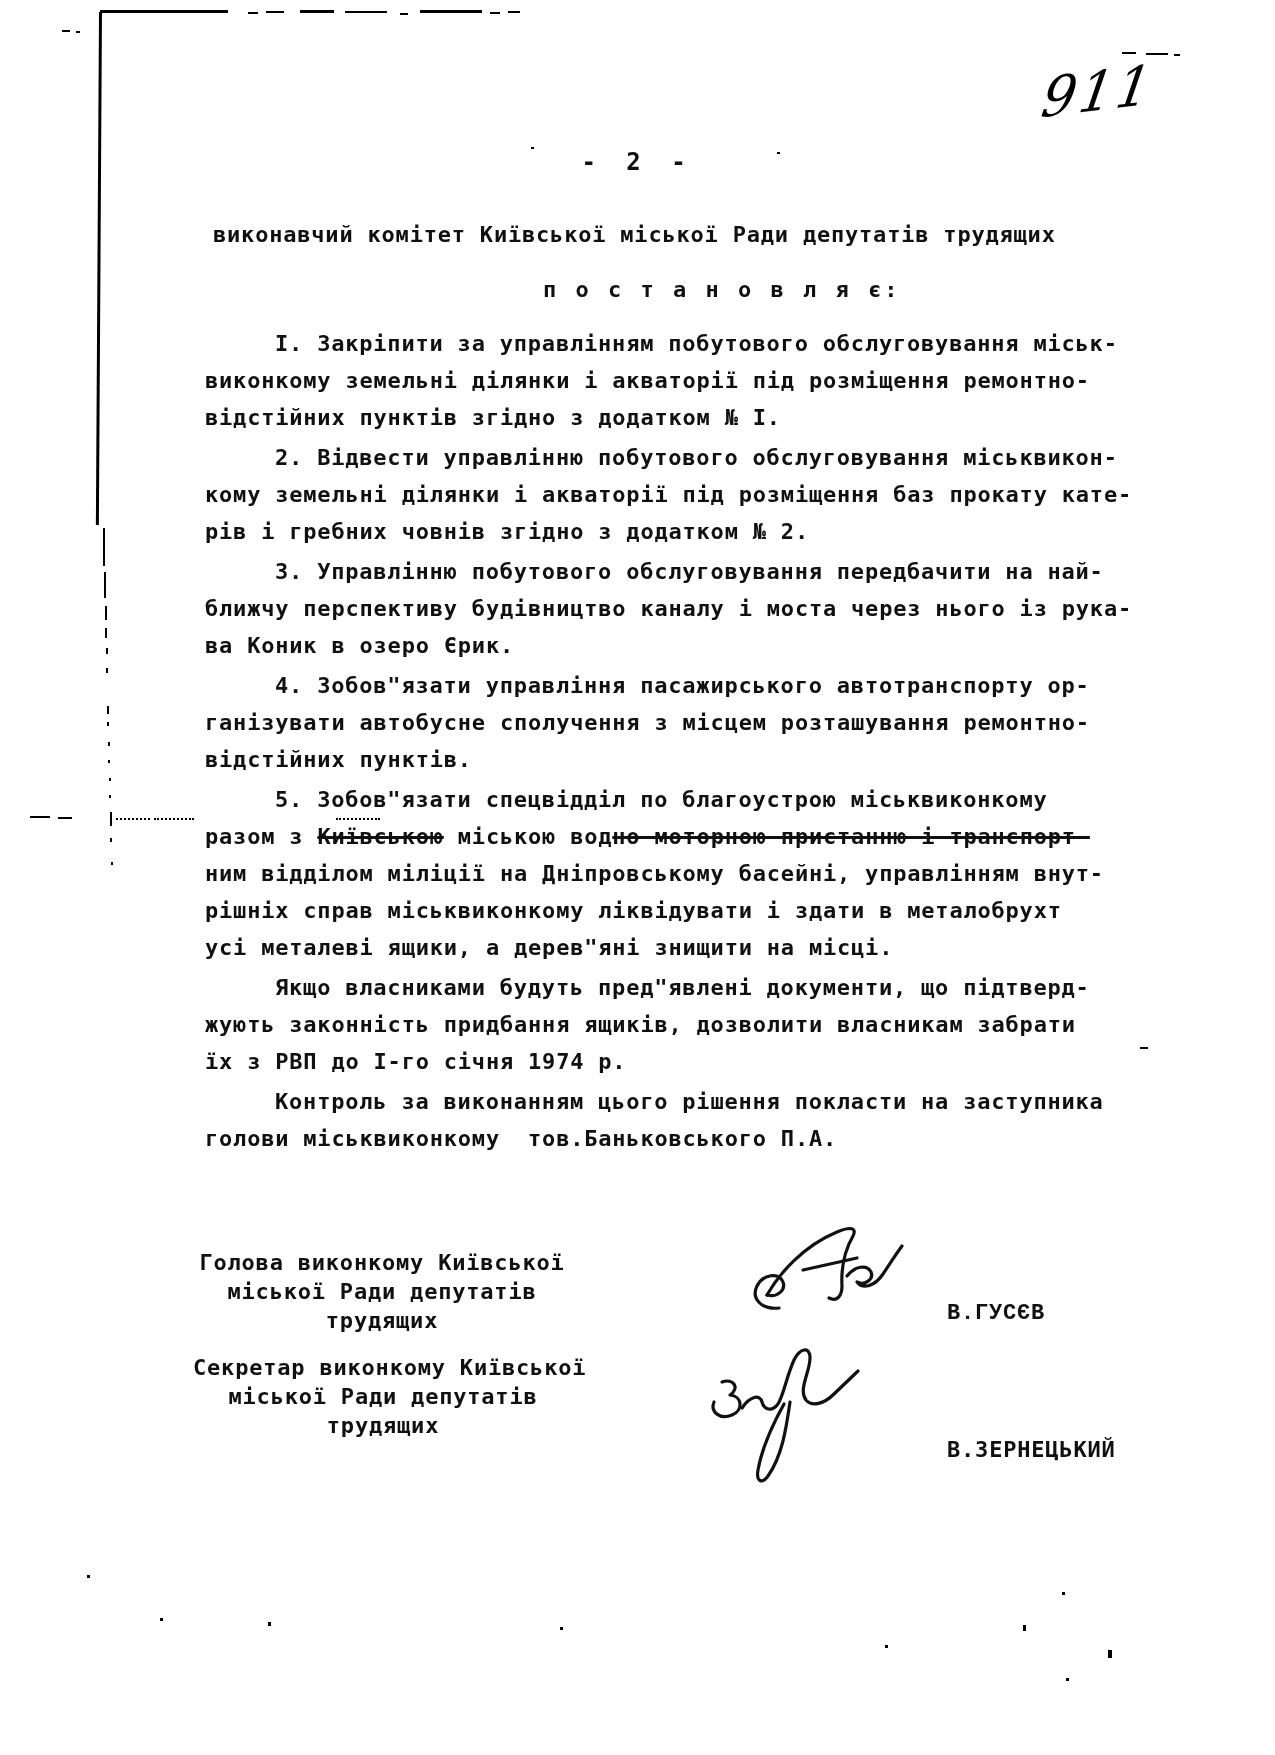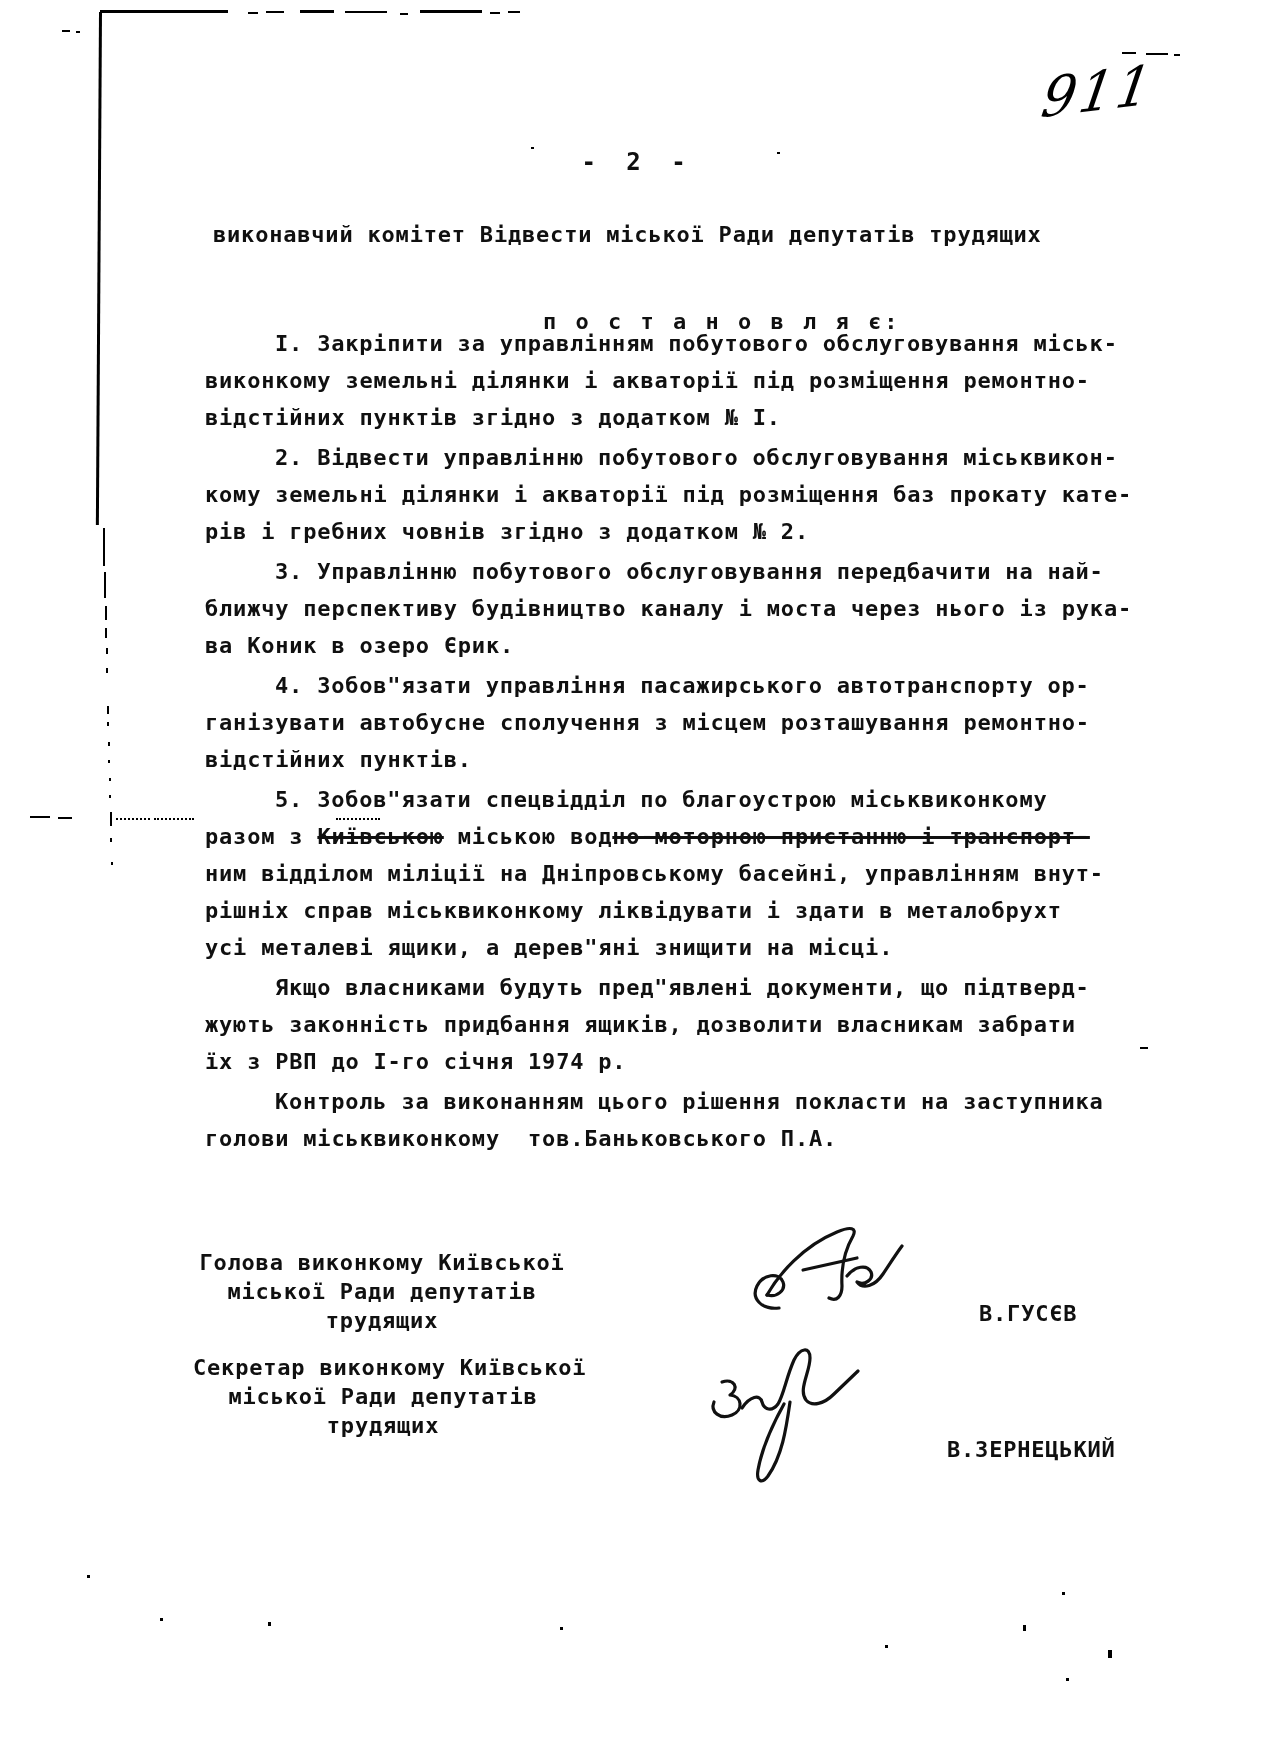--- a/index.html
+++ b/index.html
@@ -89,38 +89,38 @@
     <div class="mark" style="left:1062px;top:1592px;width:3px;height:3px;"></div>
     <div class="mark" style="left:1023px;top:1625px;width:3px;height:6px;"></div>
     <div class="mark" style="left:1108px;top:1650px;width:4px;height:8px;"></div>
     <div class="mark" style="left:1066px;top:1678px;width:3px;height:3px;"></div>
   </div>
 
   <div class="abs hand-num" style="left:1042px;top:60px;">911</div>
 
   <div class="abs typed pagenum" style="top:148px;left:0;">- 2 -</div>
 
-  <div class="abs typed" style="left:213px;top:222px;">виконавчий комітет Відвести міської Ради депутатів трудящих</div>
+  <div class="abs typed" style="left:213px;top:222px;">виконавчий комітет Київської міської Ради депутатів трудящих</div>
 
-  <div class="abs typed decree" style="left:543px;top:277px;margin-top:32px;">п о с т а н о в л я є:</div>
+  <div class="abs typed decree" style="left:543px;top:277px;">п о с т а н о в л я є:</div>
 
   <div class="abs typed" style="left:205px;top:325px;width:960px;"><div class="para"><div class="line indent"><span>І. Закріпити за управлінням побутового обслуговування міськ-</span></div><div class="line"><span>виконкому земельні ділянки і акваторії під розміщення ремонтно-</span></div><div class="line"><span>відстійних пунктів згідно з додатком № І.</span></div></div><div class="para" style="margin-top: 3px;"><div class="line indent"><span>2. Відвести управлінню побутового обслуговування міськвикон-</span></div><div class="line"><span>кому земельні ділянки і акваторії під розміщення баз прокату кате-</span></div><div class="line"><span>рів і гребних човнів згідно з додатком № 2.</span></div></div><div class="para" style="margin-top: 3px;"><div class="line indent"><span>3. Управлінню побутового обслуговування передбачити на най-</span></div><div class="line"><span>ближчу перспективу будівництво каналу і моста через нього із рука-</span></div><div class="line"><span>ва Коник в озеро Єрик.</span></div></div><div class="para" style="margin-top: 3px;"><div class="line indent"><span>4. Зобов"язати управління пасажирського автотранспорту ор-</span></div><div class="line"><span>ганізувати автобусне сполучення з місцем розташування ремонтно-</span></div><div class="line"><span>відстійних пунктів.</span></div></div><div class="para" style="margin-top: 3px;"><div class="line indent"><span>5. Зобов"язати спецвідділ по благоустрою міськвиконкому</span></div><div class="line"><span>разом з </span><span class="strike">Київською</span><span> міською вод</span><span class="strike">но-моторною пристанню і транспорт-</span></div><div class="line"><span>ним відділом міліції на Дніпровському басейні, управлінням внут-</span></div><div class="line"><span>рішніх справ міськвиконкому ліквідувати і здати в металобрухт</span></div><div class="line"><span>усі металеві ящики, а дерев"яні знищити на місці.</span></div></div><div class="para" style="margin-top: 3px;"><div class="line indent"><span>Якщо власниками будуть пред"явлені документи, що підтверд-</span></div><div class="line"><span>жують законність придбання ящиків, дозволити власникам забрати</span></div><div class="line"><span>їх з РВП до І-го січня 1974 р.</span></div></div><div class="para" style="margin-top: 3px;"><div class="line indent"><span>Контроль за виконанням цього рішення покласти на заступника</span></div><div class="line"><span>голови міськвиконкому  тов.Баньковського П.А.</span></div></div></div>
 
   <div class="abs sig-block" style="left:192px;top:1248px;">
       <div class="sig-line">Голова виконкому Київської</div>
       <div class="sig-line">міської Ради депутатів</div>
       <div class="sig-line">трудящих</div>
     </div>
   <svg class="sig abs" style="left:745px;top:1210px;" width="165" height="115" viewBox="0 0 165 115">
     <path d="M34,98 C16,100 6,88 12,76 C18,64 34,62 38,72 C41,80 32,88 22,85"></path>
     <path d="M22,85 C34,64 58,36 92,22 C106,16 112,18 108,26 C100,40 96,58 97,76 C97,86 92,92 84,88"></path>
     <path d="M58,60 L112,48"></path>
     <path d="M102,66 C110,56 122,54 126,62 C129,69 120,76 112,72 C118,80 130,76 138,64 C144,55 151,44 157,36"></path>
   </svg>
-  <div class="abs sig-name" style="left:979px;top:1301px;">В.ГУСЄВ</div>
+  <div class="abs sig-name" style="left:947px;top:1301px;font-family:Liberation Mono, monospace;">В.ГУСЄВ</div>
 
   <div class="abs sig-block" style="left:193px;top:1353px;">
       <div class="sig-line">Секретар виконкому Київської</div>
       <div class="sig-line">міської Ради депутатів</div>
       <div class="sig-line">трудящих</div>
     </div>
   <svg class="sig abs" style="left:698px;top:1338px;" width="190" height="155" viewBox="0 0 190 155">
     <path d="M24,44 C36,40 42,50 32,57 C44,58 46,72 34,77 C22,82 12,74 16,64"></path>
     <path d="M44,70 C52,58 62,56 64,64 C66,72 74,74 80,66 C86,56 88,40 96,22 C102,10 112,8 112,20 C112,34 100,52 108,62 C114,69 126,66 136,56 L160,33"></path>
     <path d="M92,64 C88,92 84,118 70,138 C64,146 58,144 60,132 C64,110 76,84 86,66"></path>

